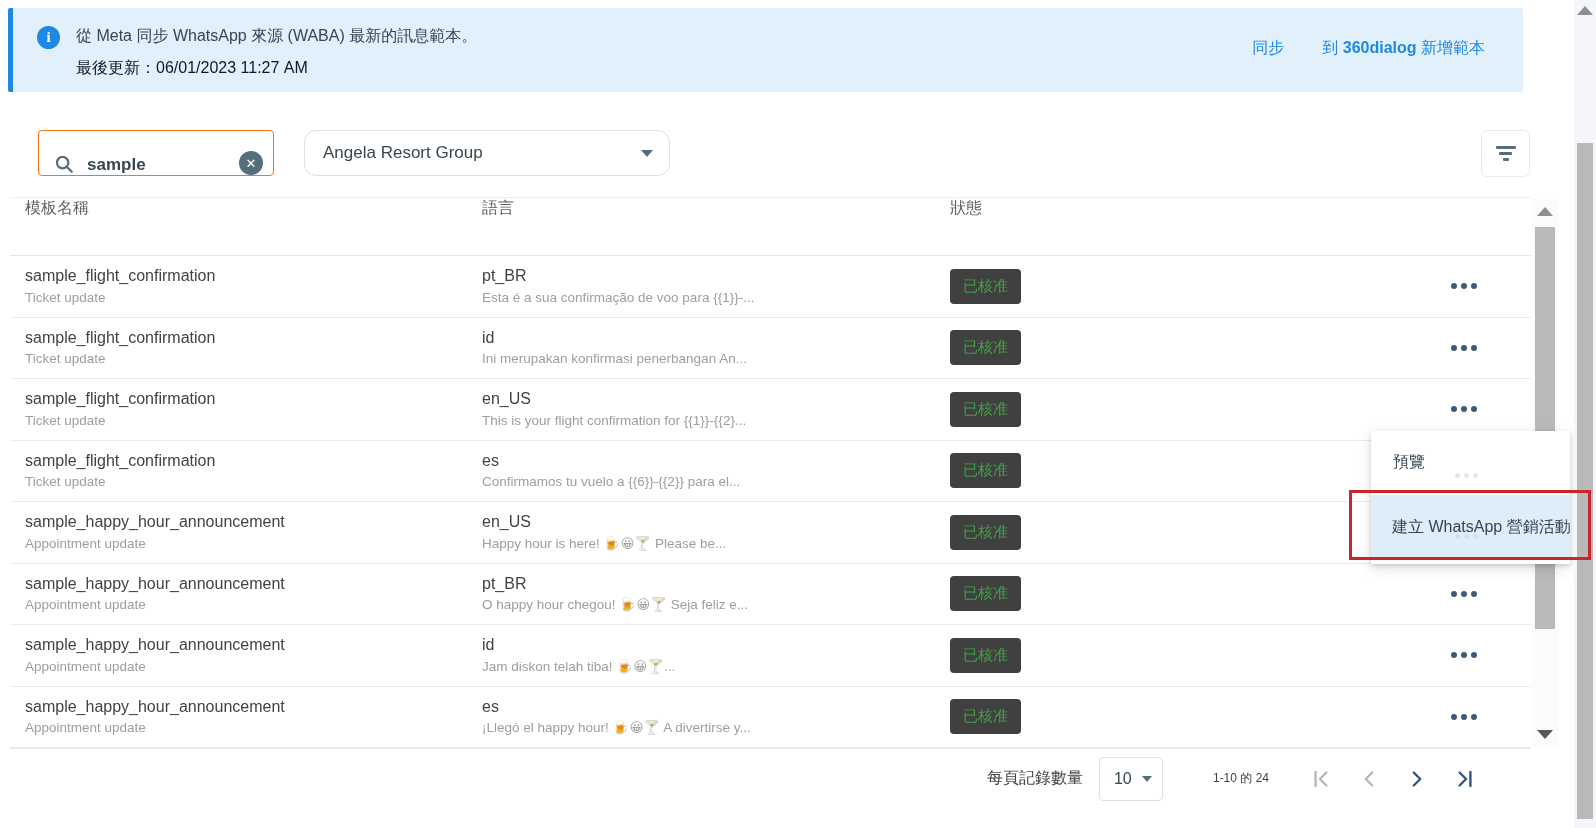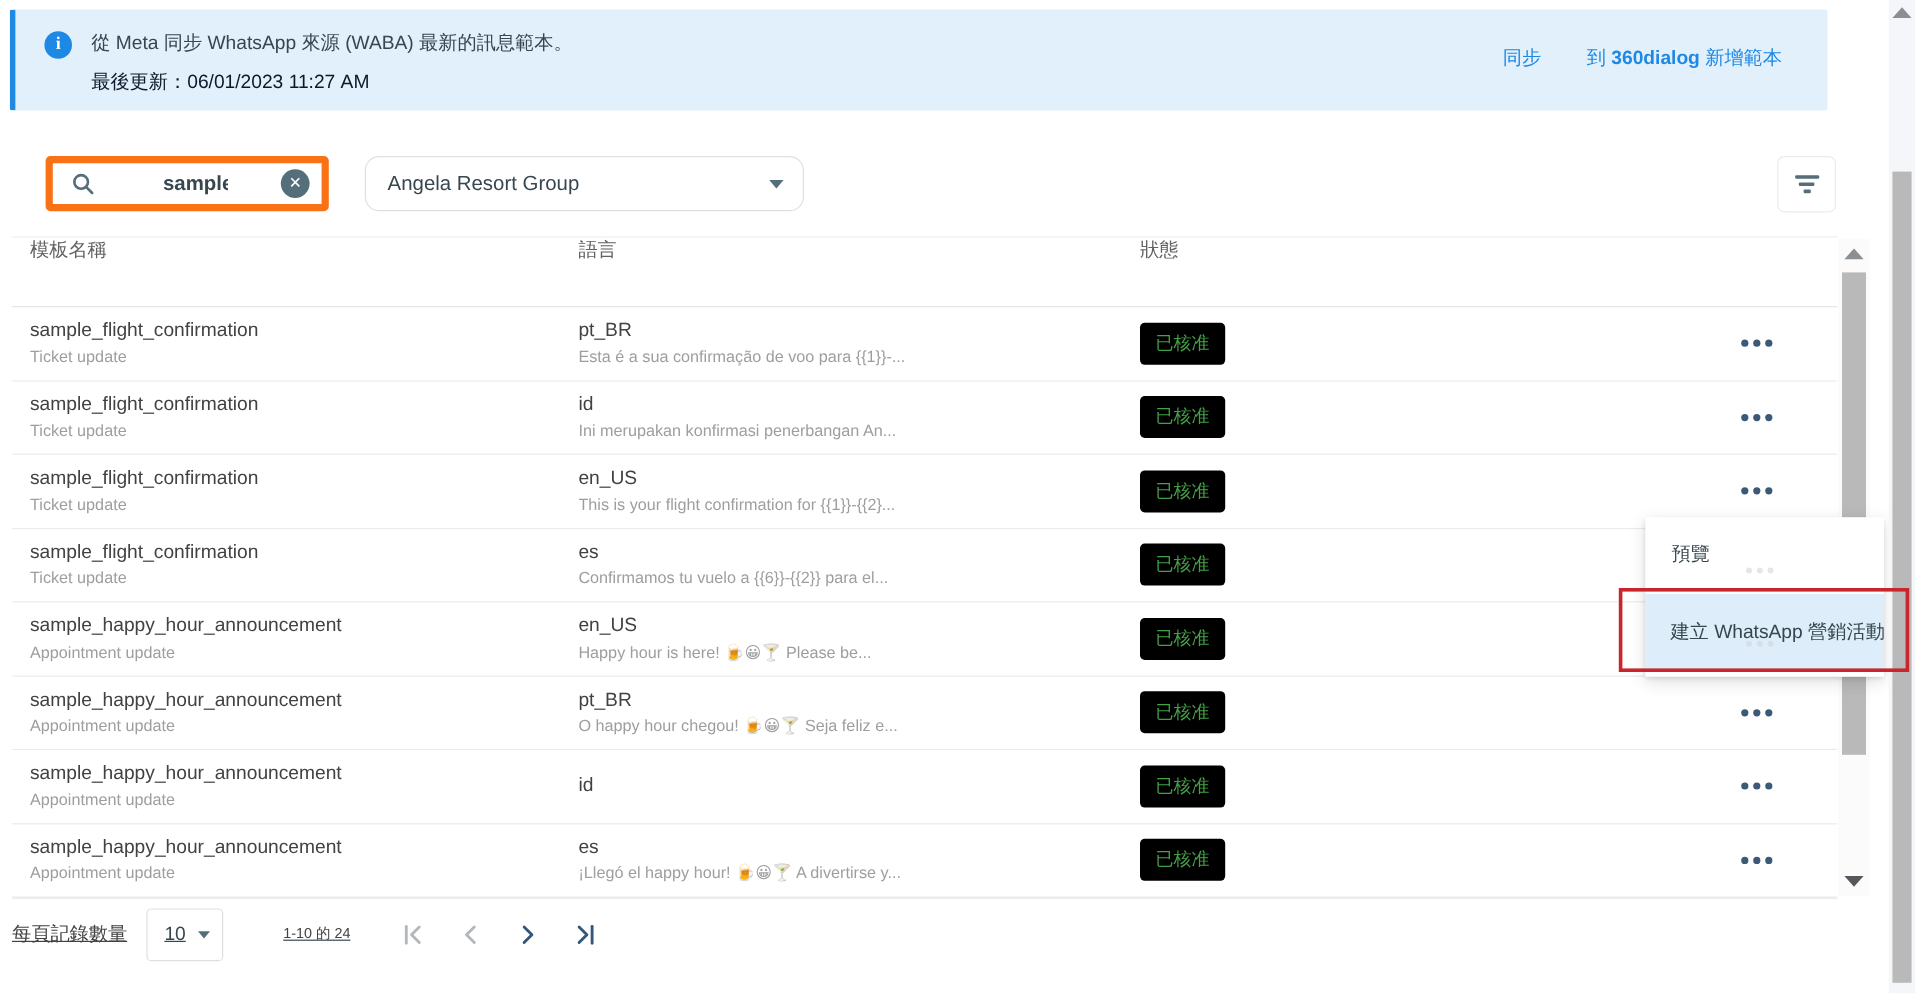--- a/index.html
+++ b/index.html
@@ -15,22 +15,22 @@
     font-size:15px; font-weight:bold; display:flex; align-items:center; justify-content:center;
     margin-right:16px; flex:0 0 auto; font-family:"Liberation Serif",serif; }
   .banner-text .l1 { font-size:16px; color:#37474f; }
   .banner-text .l2 { font-size:16px; color:#0f172a; margin-top:11px; }
   .banner-links { margin-left:auto; display:flex; gap:38px; padding-top:12px; padding-right:14px; }
   .blue-link { color:#1e88e5; font-size:16px; cursor:pointer; white-space:nowrap; }
   .blue-link b { font-weight:bold; }
 
   
   .toolbar { position:absolute; left:38px; top:130px; right:66px; height:46px; display:flex; }
-  .searchbox { width:236px; height:46px; border:6px solid #f97316; border-radius:4px;
-    display:flex; align-items:center; padding:0 10px 0 14px;gap:44px; }
+  .searchbox { width:236px; height:46px; border:1px solid #f97316; border-radius:4px;
+    display:flex; align-items:flex-end; padding:0 10px 0 14px; }
   .searchbox input { border:none; outline:none; flex:1; font-size:17px; font-weight:bold;
     color:#37474f; min-width:0; font-family:inherit; background:transparent; margin-left:12px; }
   .clear-btn { width:24px; height:24px; border-radius:50%; background:#546e7a; color:#fff;
     display:flex; align-items:center; justify-content:center; font-size:13px; cursor:pointer; flex:0 0 auto; }
   .account-select { width:366px; height:46px; border:1px solid #e0e0e0; border-radius:12px;
     margin-left:30px; display:flex; align-items:center; padding:0 16px 0 18px;
     font-size:17px; color:#37474f; cursor:pointer; }
   .caret { width:0; height:0; border-left:6px solid transparent; border-right:6px solid transparent;
     border-top:7px solid #546e7a; margin-left:auto; }
   .filter-btn { margin-left:auto; width:49px; height:47px; border:1px solid #ebebeb; border-radius:6px;
@@ -44,29 +44,29 @@
   .thead { display:flex; height:59px; align-items:flex-start; border-top:1px solid #eceff1;
     border-bottom:1px solid #e6e6e6; font-size:16px; color:#616161; }
   .col-name { width:472px; padding-left:15px; }
   .col-lang { width:468px; }
   .col-status { width:300px; }
   .col-actions { flex:1; display:flex; justify-content:flex-end; padding-right:52px; }
   .trow { display:flex; height:61.5px; align-items:center; border-bottom:1px solid #ebebeb; }
   .cell-primary { font-size:16px; color:#424242; line-height:1.3; }
   .cell-secondary { font-size:13.5px; color:#9e9e9e; margin-top:2px; line-height:1.3;
     white-space:nowrap; overflow:hidden; }
-  .badge { display:inline-block; background:#000000; color:#43a047; font-size:15px;
+  .badge { display:inline-block; background:#404040; color:#43a047; font-size:15px;
     padding:8px 13px; border-radius:4px; }
   .dots-btn { display:flex; gap:4px; cursor:pointer; padding:6px 2px; }
   .dots-btn i { width:6px; height:6px; border-radius:50%; background:#3c5a77; display:block; }
 
   
   .pagebar { position:absolute; left:10px; top:748px; width:1521px; height:60px;
-    border-top:1px solid #e6e6e6; display:flex; align-items:center; 
-    padding-right:42px;text-decoration:underline; }
+    border-top:1px solid #e6e6e6; display:flex; align-items:center; justify-content:flex-end;
+    padding-right:42px; }
   .perpage-label { font-size:16px; color:#424242; }
   .perpage-select { width:64px; height:44px; border:1px solid #e0e0e0; border-radius:4px;
     display:flex; align-items:center; padding:0 10px 0 14px; margin-left:16px; font-size:16px;
     color:#37474f; cursor:pointer; }
   .perpage-select .caret { border-left-width:5px; border-right-width:5px; border-top-width:6px; }
   .range-text { font-size:12px; color:#424242; margin-left:50px; }
   .nav-icons { display:flex; margin-left:28px; }
   .nav-btn { width:48px; height:40px; display:flex; align-items:center; justify-content:center; cursor:pointer; }
   .nav-btn.disabled { cursor:default; }
 
@@ -268,20 +268,21 @@
       </div>
     </div>
 
     <div class="trow">
       <div class="col-name">
         <div class="cell-primary">sample_happy_hour_announcement</div>
         <div class="cell-secondary">Appointment update</div>
       </div>
       <div class="col-lang">
         <div class="cell-primary">id</div>
+        <div class="cell-secondary">Jam diskon telah tiba! 🍺😀🍸...</div>
       </div>
       <div class="col-status">
         <span class="badge">已核准</span>
       </div>
       <div class="col-actions">
         <div class="dots-btn">
               <i></i>
               <i></i>
               <i></i>
             </div>

